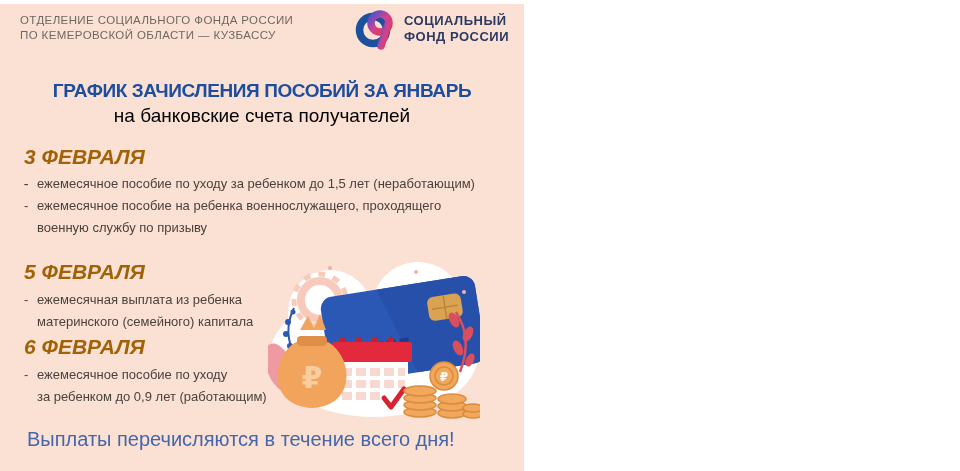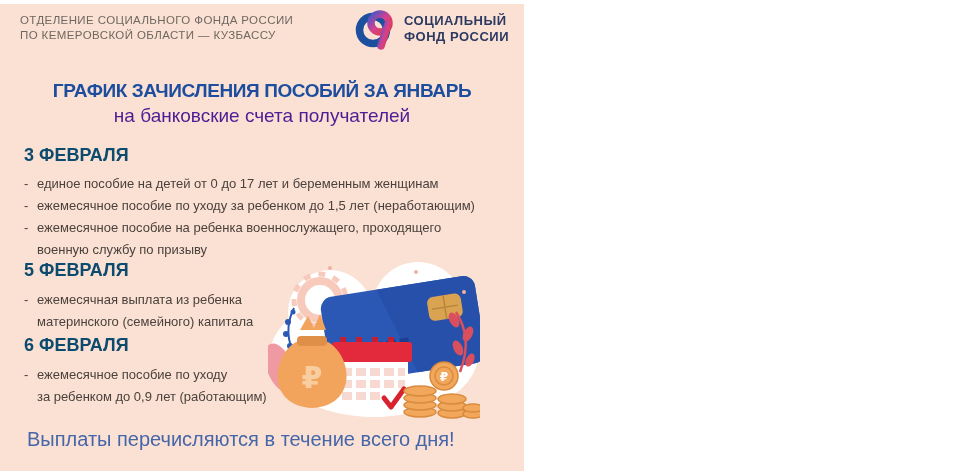--- a/index.html
+++ b/index.html
@@ -23,23 +23,23 @@
   .panel-right .logo-wrap { left:355px; }
   .logo-badge { width:42px; height:42px; }
   .logo-text { margin-left:7px; font-size:13px; line-height:16px; font-weight:700;
                color:#2c3a62; letter-spacing:.5px; }
 
   
   .title { position:absolute; font-weight:700; color:#1d4d9f; letter-spacing:-.4px; }
   .panel-left  .title { left:8px; top:73px; font-size:22.5px; white-space:nowrap; }
   .panel-right .title { left:0; top:76px; width:100%; text-align:center; font-size:19px; white-space:nowrap; }
   .subtitle { position:absolute; top:101px; width:100%; text-align:center;
-              font-size:19px; color:#4c1d95; }
-
-  .h-red { position:absolute; font-weight:700; color:#0c4a6e; font-size:18px; white-space:nowrap; }
+              font-size:19px; color:#000000; }
+
+  .h-red { position:absolute; font-weight:700; color:#a16207; font-size:21px; white-space:nowrap;font-style:italic; }
 
   
   .blist { position:absolute; color:#4a413d; }
   .li { position:relative; padding-left:13px; }
   .li .mk { position:absolute; left:0; top:0; }
   .li .tx { white-space:pre-line; }
 
   .panel-left .blist-1 { left:10px; top:177px; width:460px; font-size:14px; line-height:21.5px; }
   .panel-left .blist-2 { left:10px; top:317px; width:250px; font-size:14px; line-height:19.5px; }
   .panel-right .blist { font-size:13px; line-height:22px; }
@@ -231,21 +231,20 @@
       </div>
     </div>
 
     <div class="title">ГРАФИК ЗАЧИСЛЕНИЯ ПОСОБИЙ ЗА ЯНВАРЬ</div>
     <div class="subtitle">на банковские счета получателей</div>
 
     <div class="h-red h-red-1">3 ФЕВРАЛЯ</div>
     <div class="blist blist-1">
       <div class="li">
         <span class="mk">-</span>
-        <span class="tx">единое пособие на детей от 0 до 17 лет и беременным женщинам</span>
       </div>
       <div class="li">
         <span class="mk">-</span>
         <span class="tx">ежемесячное пособие по уходу за ребенком до 1,5 лет (неработающим)</span>
       </div>
       <div class="li">
         <span class="mk">-</span>
         <span class="tx">ежемесячное пособие на ребенка военнослужащего, проходящего
 военную службу по призыву</span>
       </div>

